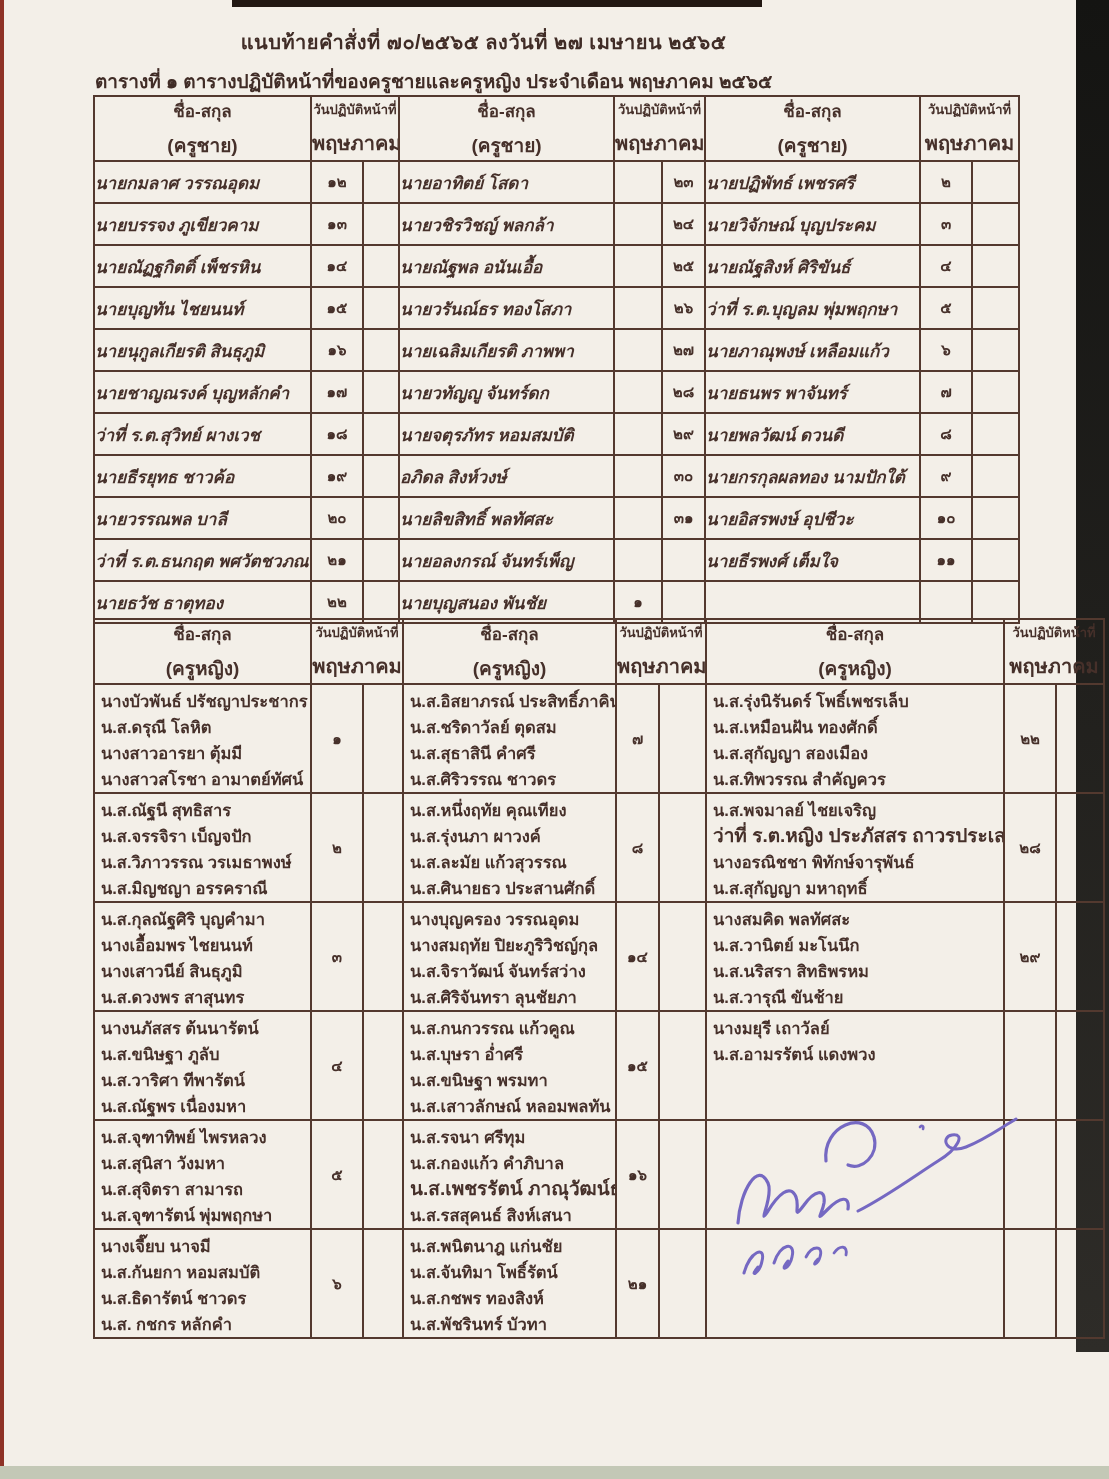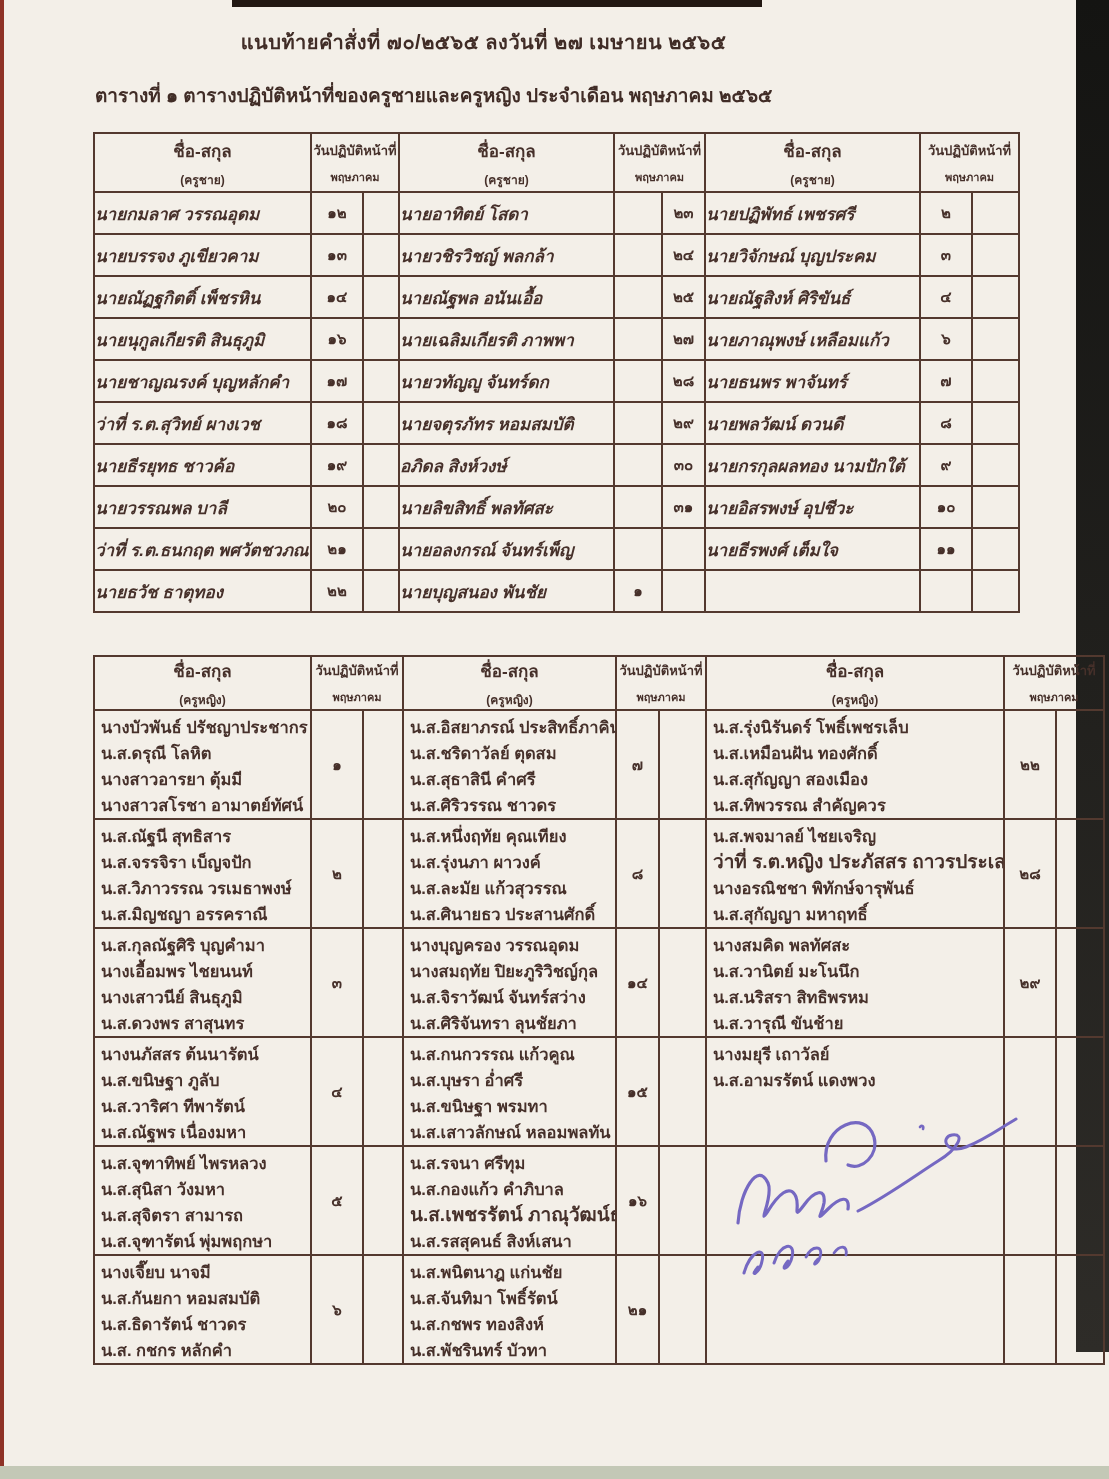--- a/index.html
+++ b/index.html
@@ -13,41 +13,41 @@
   .scan-top-bar{position:absolute;left:232px;top:0;width:530px;height:7px;background:#221813;}
   .scan-right-strip{position:absolute;left:1076px;top:0;width:33px;height:1352px;background:linear-gradient(180deg,#141412,#2e2c28);}
   .scan-left-line{position:absolute;left:0;top:0;width:4px;height:1479px;background:#8e3226;}
   .scan-bottom-band{position:absolute;left:0;top:1466px;width:1109px;height:13px;background:#c3c8b6;}
 
   .doc-title{
     position:absolute;left:0;top:26px;width:967px;text-align:center;
     font-size:20px;font-weight:bold;color:#402c26;letter-spacing:.5px;
   }
   .doc-subtitle{
-    position:absolute;left:95px;top:80px;width:1000px;
+    position:absolute;left:95px;top:66px;width:1000px;
     font-size:19px;font-weight:bold;color:#402c26;
   }
 
   table.sched{
-    position:absolute;border-collapse:collapse;table-layout:fixed;margin-top:37px;
+    position:absolute;border-collapse:collapse;table-layout:fixed;
   }
   table.sched td,table.sched th{
     border:2px solid #53392f;padding:0;overflow:hidden;
     font-weight:bold;color:#46302a;
   }
   #male-table{left:93px;top:95px;width:925px;}
   #female-table{left:93px;top:618px;width:1010px;}
 
   th.h-name,th.h-day{vertical-align:middle;text-align:center;font-weight:bold;}
   #male-table th{height:57px;}
   #female-table th{height:50px;}
   .h-name .l1{font-size:17px;}
-  .h-name .l2{font-size:12px;margin-top:6px;}
+  .h-name .l2{font-size:19px;margin-top:6px;}
   .h-day .l1{font-size:13px;}
-  .h-day .l2{font-size:11px;margin-top:7px;}
+  .h-day .l2{font-size:20px;margin-top:7px;}
 
   #male-table tr.data-row{height:42px;}
   td.name-cell{font-size:17px;padding-left:6px;vertical-align:middle;font-style:italic;}
   td.day-cell{text-align:center;vertical-align:middle;font-size:15px;color:#4d4534;}
   #female-table td.group-cell{vertical-align:top;padding:3px 0 0 6px;font-size:16.5px;}
   #female-table tr.group-row{height:108px;padding-left:18px;}
   .gline{line-height:26px;white-space:nowrap;}
   .gline.small{font-size:19px;}
   td.open{border:none;background:transparent;}
 
@@ -132,20 +132,31 @@
         <td class="day-cell">๑๔</td>
         <td class="day-cell"></td>
         <td class="name-cell">นายณัฐพล  อนันเอื้อ</td>
         <td class="day-cell"></td>
         <td class="day-cell">๒๕</td>
         <td class="name-cell">นายณัฐสิงห์  ศิริขันธ์</td>
         <td class="day-cell">๔</td>
         <td class="day-cell"></td>
       </tr>
       <tr class="data-row">
+        <td class="name-cell">นายบุญทัน   ไชยนนท์</td>
+        <td class="day-cell">๑๕</td>
+        <td class="day-cell"></td>
+        <td class="name-cell">นายวรันณ์ธร  ทองโสภา</td>
+        <td class="day-cell"></td>
+        <td class="day-cell">๒๖</td>
+        <td class="name-cell">ว่าที่ ร.ต.บุญลม  พุ่มพฤกษา</td>
+        <td class="day-cell">๕</td>
+        <td class="day-cell"></td>
+      </tr>
+      <tr class="data-row">
         <td class="name-cell">นายนุกูลเกียรติ  สินธุภูมิ</td>
         <td class="day-cell">๑๖</td>
         <td class="day-cell"></td>
         <td class="name-cell">นายเฉลิมเกียรติ  ภาพพา</td>
         <td class="day-cell"></td>
         <td class="day-cell">๒๗</td>
         <td class="name-cell">นายภาณุพงษ์  เหลือมแก้ว</td>
         <td class="day-cell">๖</td>
         <td class="day-cell"></td>
       </tr>

